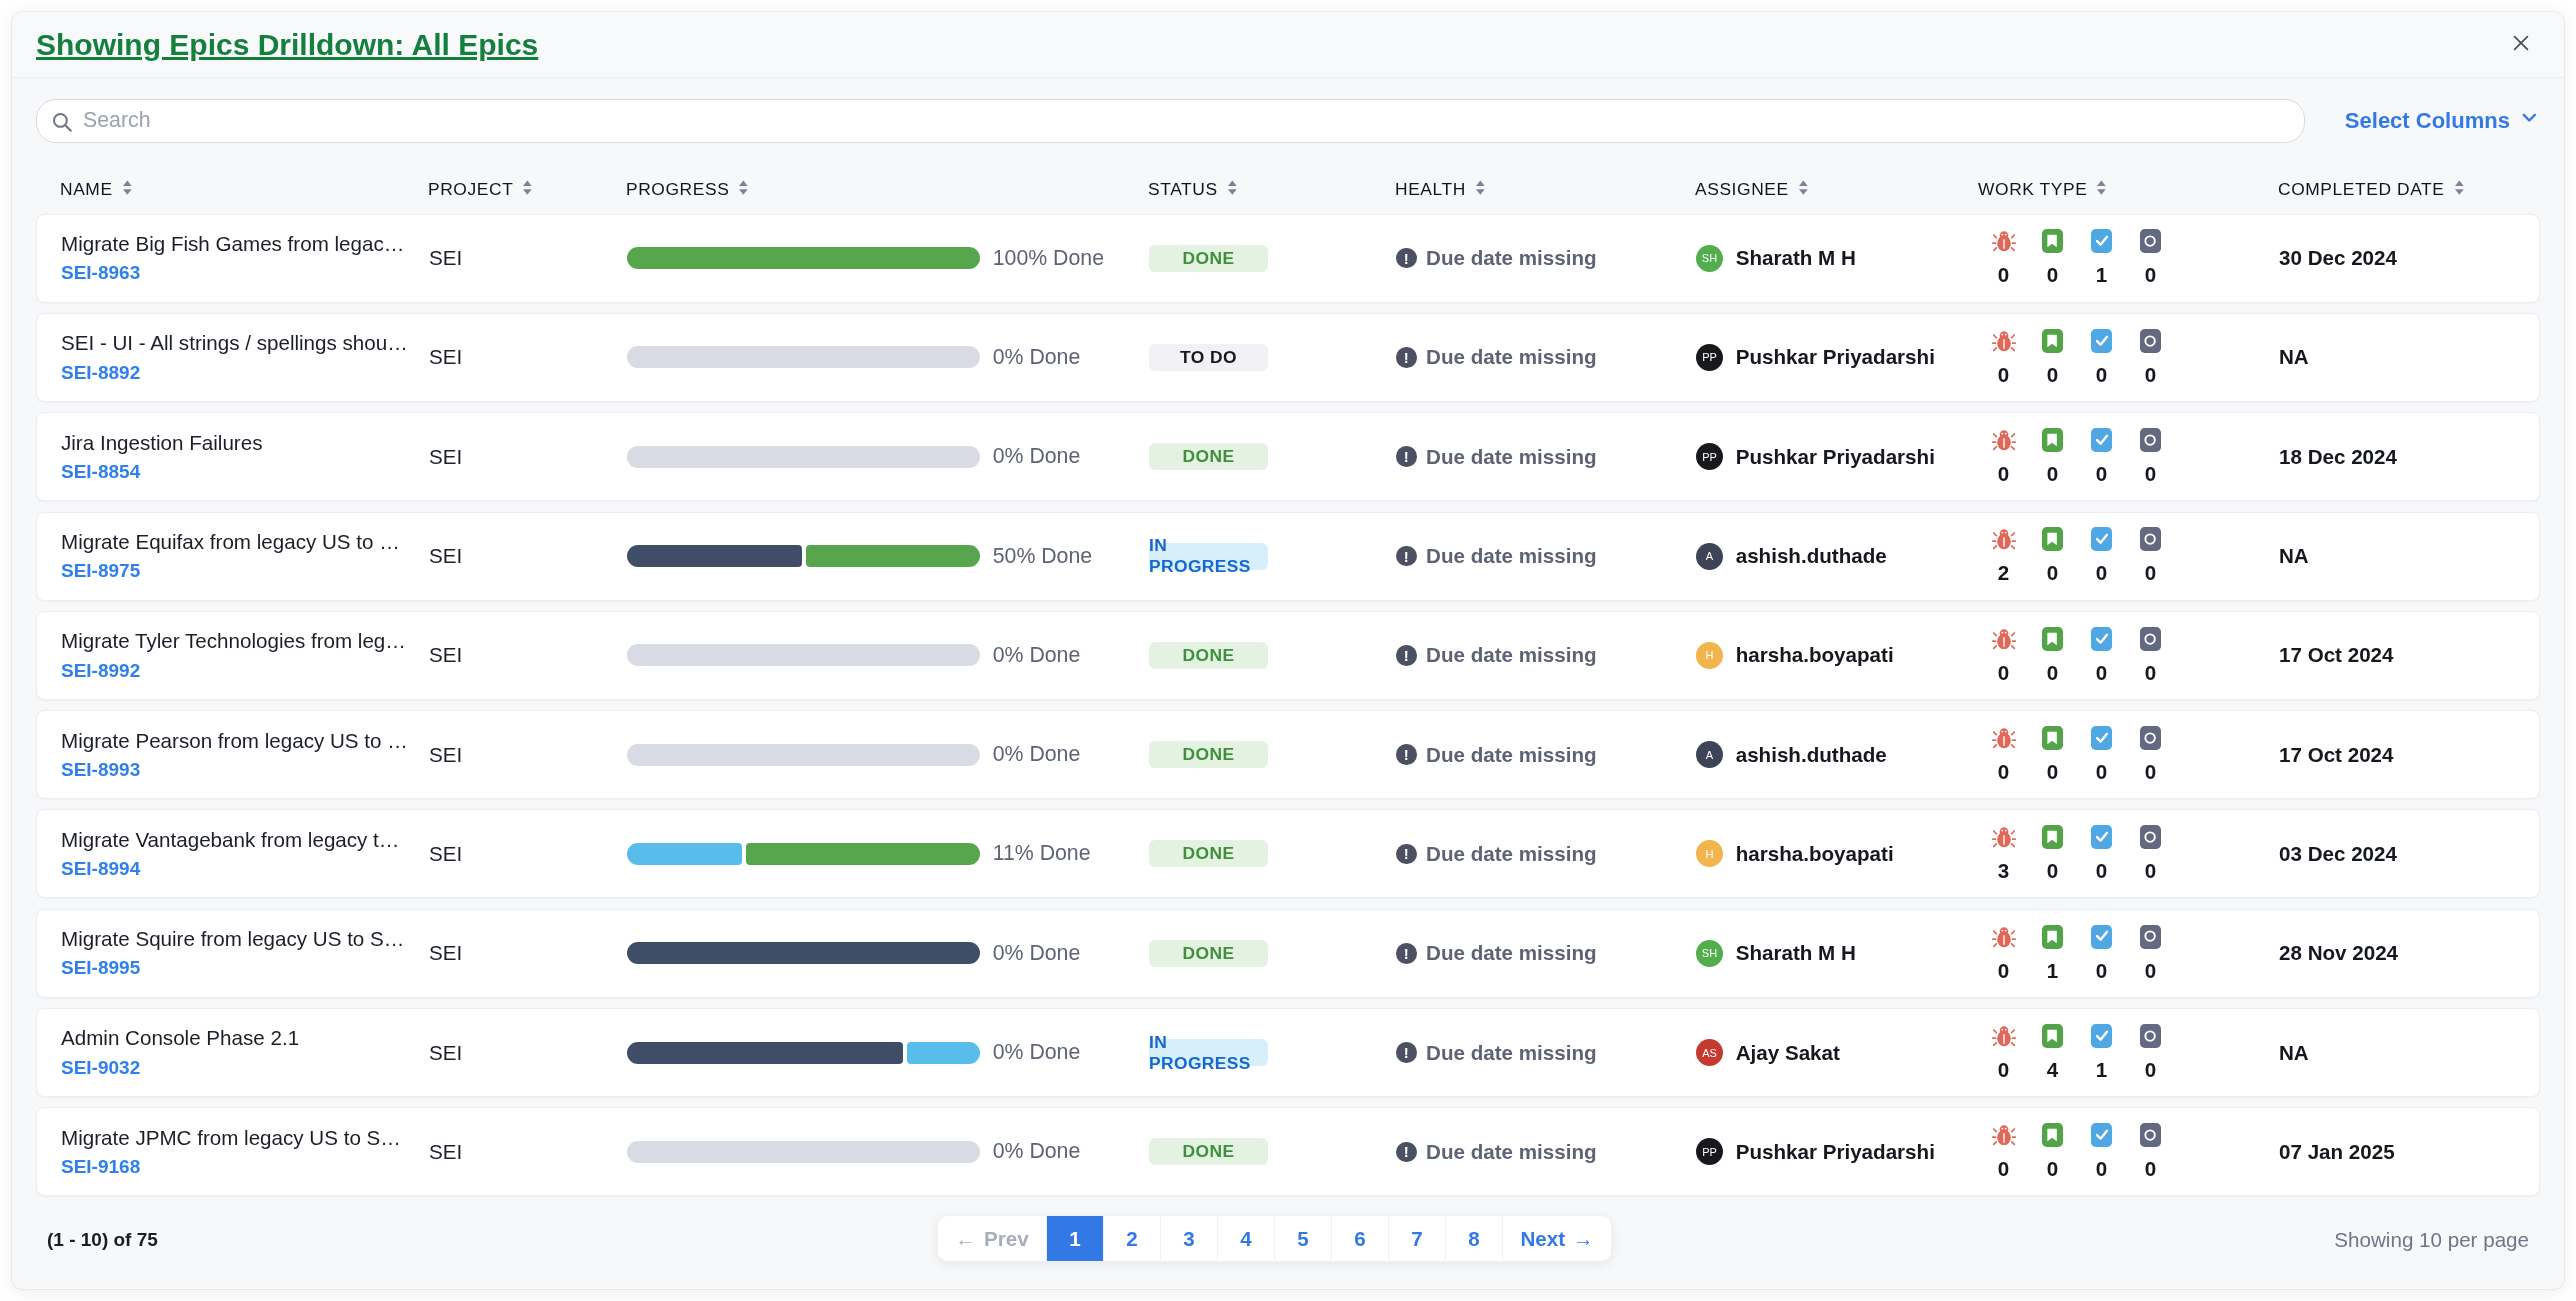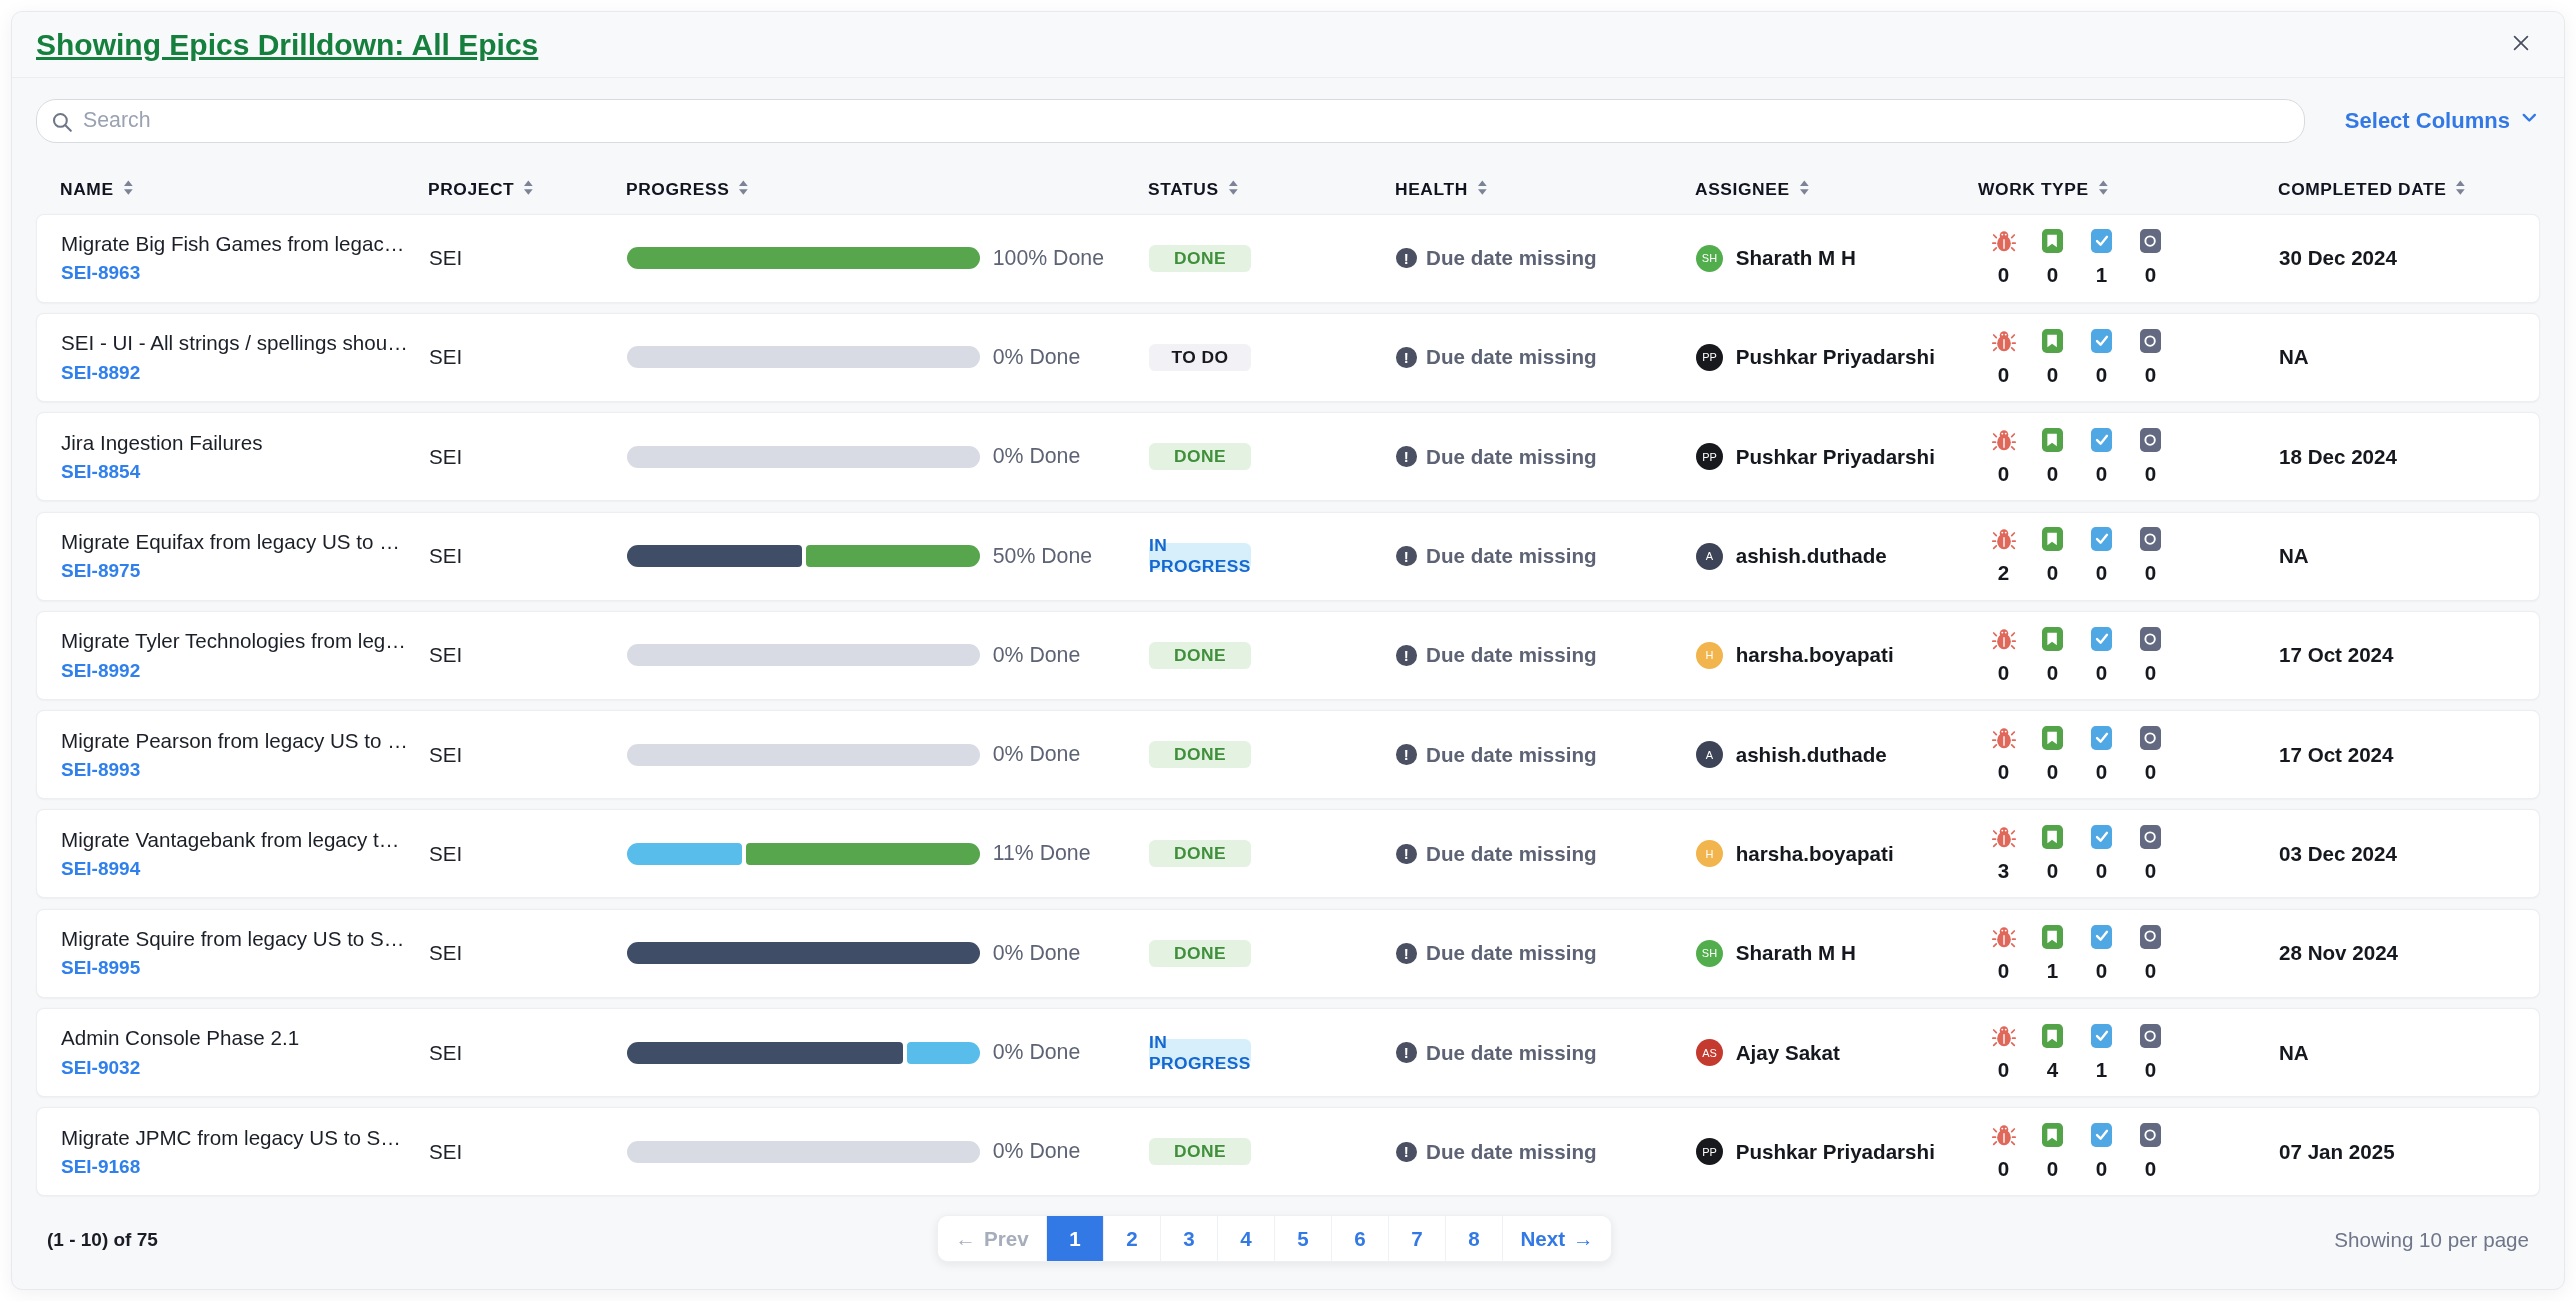--- a/index.html
+++ b/index.html
@@ -18,36 +18,36 @@
   .search-box input { width:100%; height:44px; border:1.6px solid #d7dade; border-radius:20px;
     background:#fff; padding:0 16px 0 46px; font-size:21.3px; color:#30343d; outline:none;
     font-family:"Liberation Sans","DejaVu Sans",sans-serif; }
   .search-box input::placeholder { color:#9aa2b1; }
   .search-icon { position:absolute; left:14.2px; top:11px; }
   .select-columns { display:flex; align-items:center; gap:9.5px; color:#3379e6; font-size:22px;
     font-weight:700; cursor:pointer; white-space:nowrap; }
   .grid-cols { display:grid; grid-template-columns:368px 198px 522px 247px 300px 283px 300px 1fr;
     align-items:center; }
   .col-headers { margin:36px 24px 12.7px 24px; padding-left:24px; }
-  .col-header { display:flex; align-items:center; gap:8px; font-size:17.4px; font-weight:700;
+  .col-header { display:flex; align-items:center; gap:8px; font-size:17.4px; font-weight:400;
     letter-spacing:0.6px; color:#111420; text-transform:uppercase; cursor:pointer; }
   .rows { margin:0 24px; }
   .row-card { height:89px; background:#fff; border:0.8px solid #eceef2; border-radius:8px;
     margin-bottom:10.3px; padding-left:24px; box-shadow:0 0.8px 1.6px rgba(16,24,40,.04); }
   .cell-name .nm { font-size:20.6px; color:#1b1f27; margin-bottom:6.3px; white-space:nowrap;
     overflow:hidden; text-overflow:ellipsis; max-width:348px; }
   .cell-name .id { font-size:19px; font-weight:700; color:#2f80ed; cursor:pointer; }
   .cell-project { font-size:20.6px; color:#1c2028; }
   .cell-progress { display:flex; align-items:center; gap:12.7px; }
   .bar { display:flex; gap:4px; width:353px; height:22px; }
   .seg { border-radius:4px; }
   .seg:first-child { border-top-left-radius:11px; border-bottom-left-radius:11px; }
   .seg:last-child { border-top-right-radius:11px; border-bottom-right-radius:11px; }
   .pct { font-size:21.3px; color:#5d6374; white-space:nowrap; }
-  .badge { width:102px; height:27px; border-radius:6.3px; display:flex; align-items:center;
+  .badge { width:119px; height:27px; border-radius:6.3px; display:flex; align-items:center;
     justify-content:center; font-size:17.4px; font-weight:700; letter-spacing:0.4px; }
   .badge.done { background:#e4f3e1; color:#3f8f3b; }
   .badge.todo { background:#f1f1f6; color:#17191f; }
   .badge.inprogress { background:#d7effb; color:#1668d1; }
   .cell-health { display:flex; align-items:center; gap:9.5px; }
   .health-ic { width:20.6px; height:20.6px; border-radius:50%; background:#4b5162; color:#fff;
     font-size:15px; font-weight:700; display:flex; align-items:center; justify-content:center; flex:none; }
   .health-tx { font-size:20.6px; font-weight:600; color:#5d6374; }
   .cell-assignee { display:flex; align-items:center; gap:12.7px; }
   .avatar { width:27px; height:27px; border-radius:50%; color:#fff; font-size:11px; font-weight:400;

